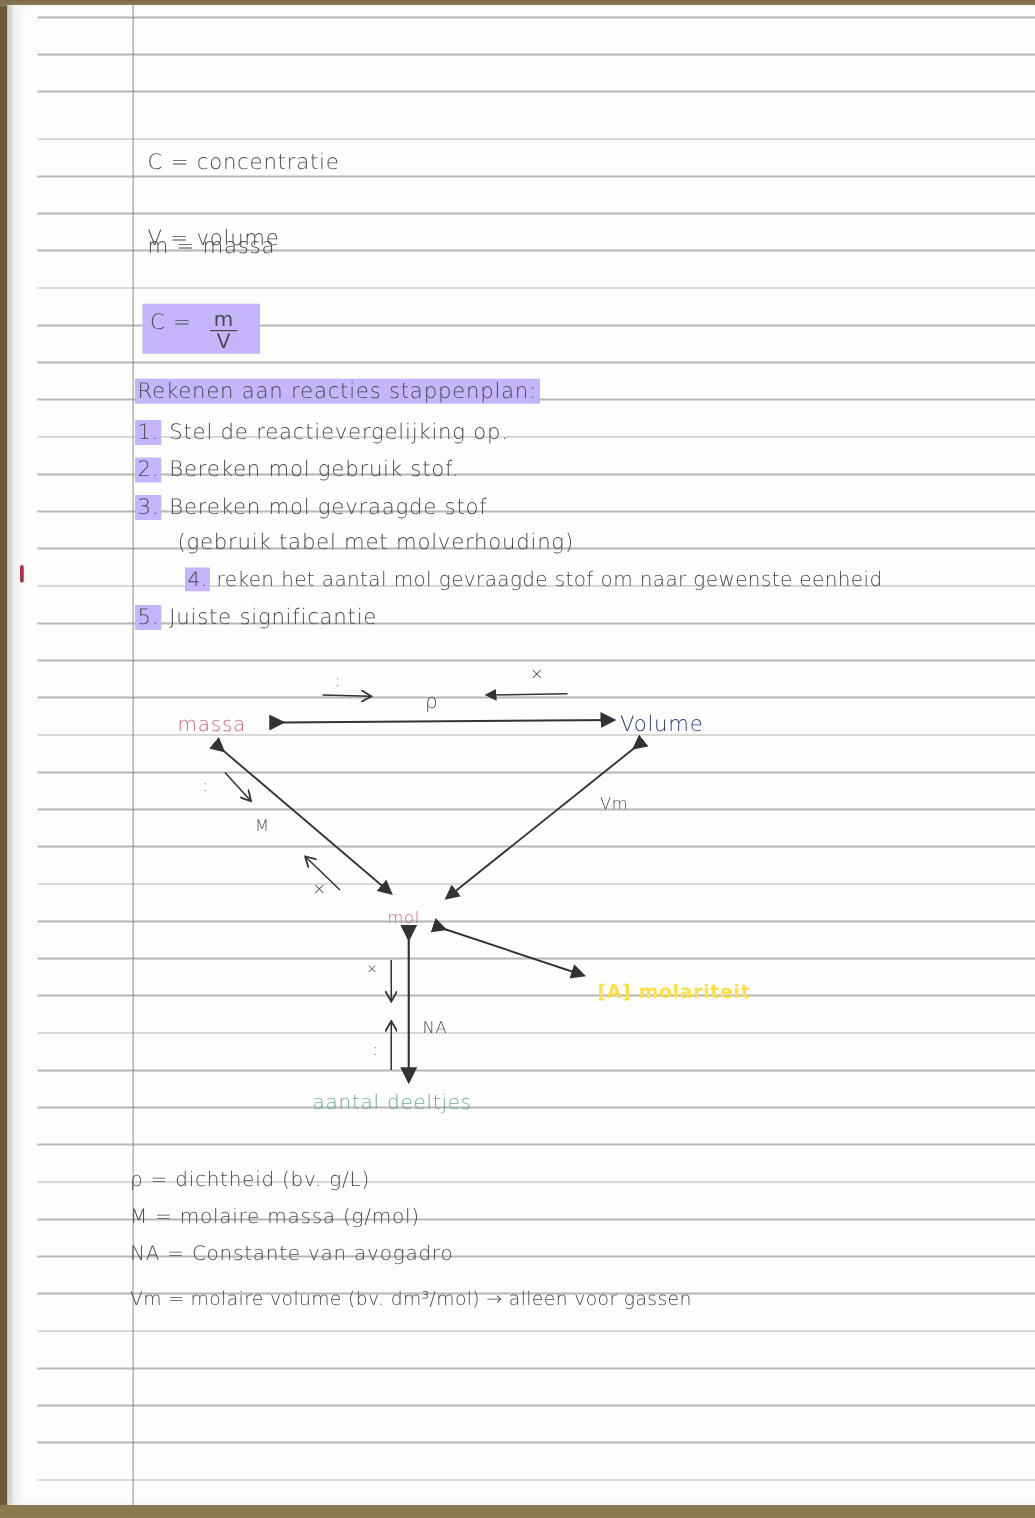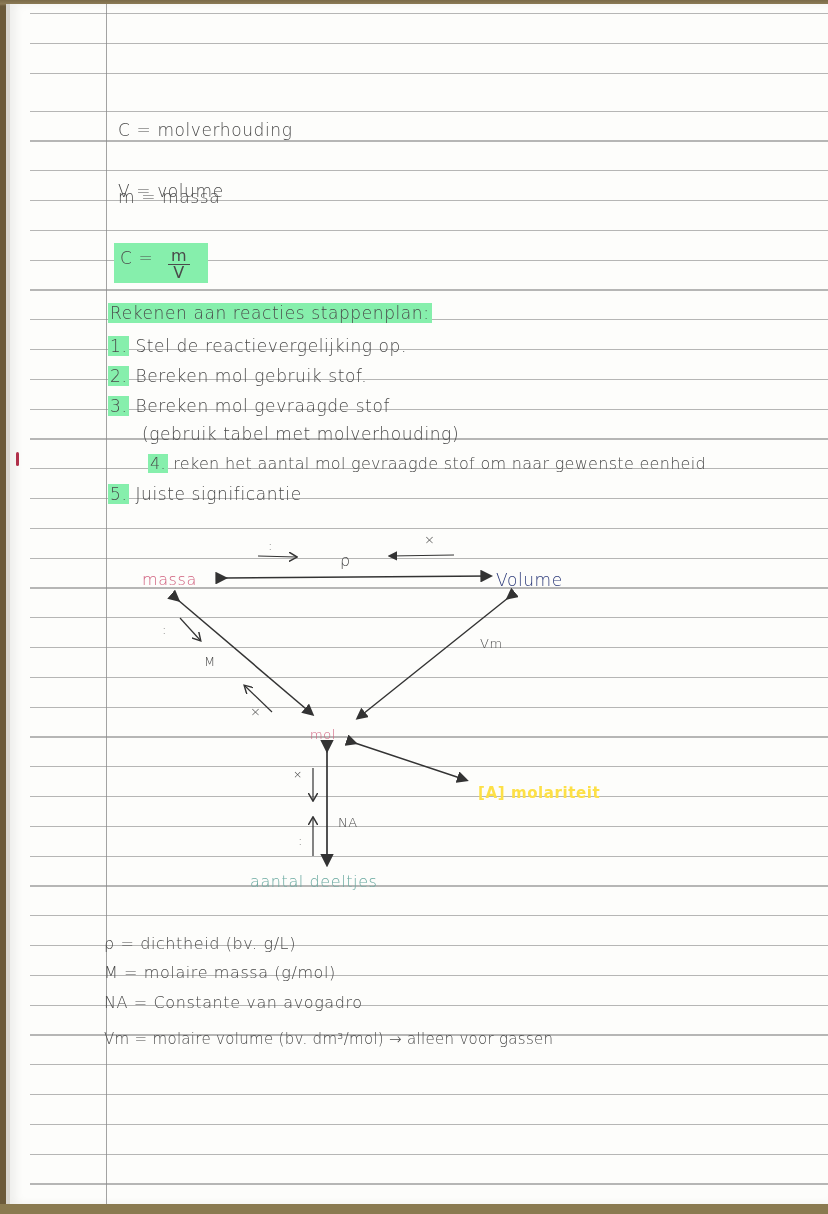--- a/index.html
+++ b/index.html
@@ -35,21 +35,21 @@
     }
     .hw {
       position: absolute;
       font-family: "DejaVu Sans", sans-serif;
       color: #4a4a4a;
       font-size: 17px;
       letter-spacing: 0.6px;
       white-space: nowrap;
       font-weight: 300;
     }
-    .hl { background: #86efac; padding: 0 2px; }
+    .hl { background: #c4b5fd; padding: 0 2px; }
     .pink { color: #d0607e; }
     .blue { color: #2c3a7a; }
     .purple { color: #fde047; font-weight: bold; }
     .teal { color: #6aa9a0; }
     .small { font-size: 13px; }
     .frac {
       position: absolute; display: flex; flex-direction: column; align-items: center;
       font-family: "DejaVu Sans", sans-serif; color: #4a4a4a; font-size: 16px;
       line-height: 16px;
     }
@@ -64,21 +64,21 @@
     <div class="ruled"></div>
     <div class="margin-line"></div>
     <div class="hole-mark"></div>
   </div>
   <div class="bottom-edge"></div>
 </div>
 
 <div class="hw" style="left:118px; top:120px;">
   <span>C</span>
   <span>=</span>
-  <span>molverhouding</span>
+  <span>concentratie</span>
 </div>
 <div class="hw" style="left:118px; top:151px;margin-top:36px;">
   <span>m</span>
   <span>=</span>
   <span>massa</span>
 </div>
 <div class="hw" style="left:118px; top:181px;">
   <span>V</span>
   <span>=</span>
   <span>volume</span>

